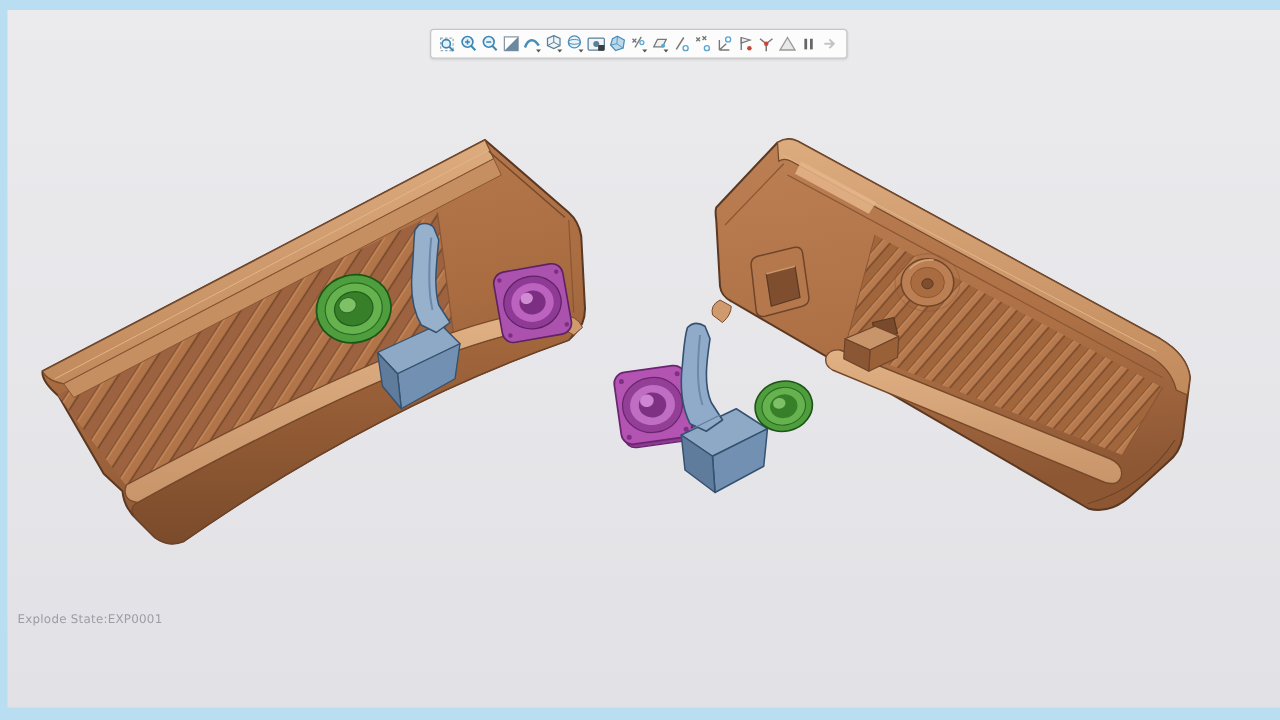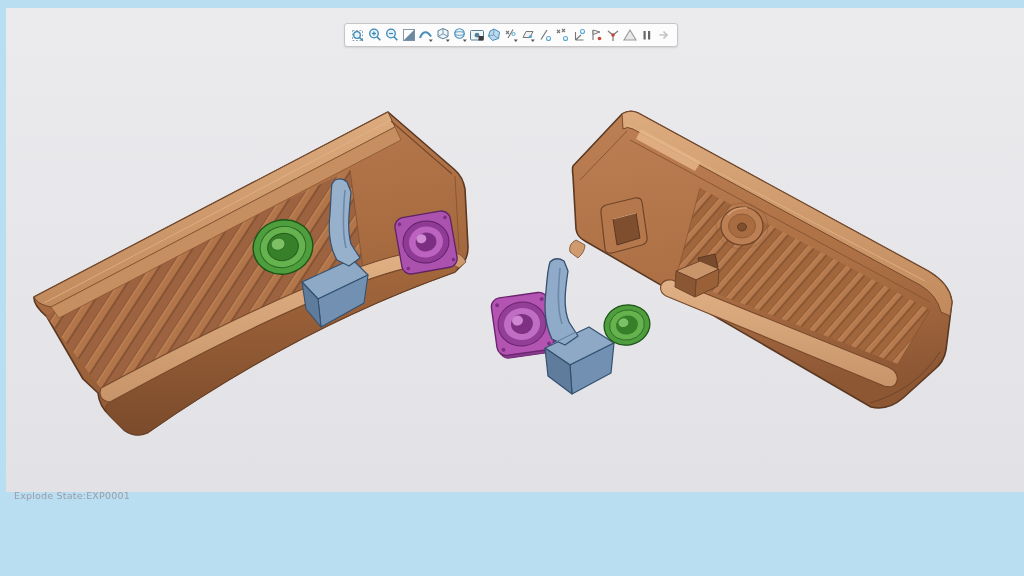--- a/index.html
+++ b/index.html
@@ -2,21 +2,21 @@
 <html style="--frame-blue: #b9def2; --canvas-top: #ebebee; --canvas-bottom: #e2e2e6; --toolbar-bg: #fcfcfc; --toolbar-border: #c6c6c6; --status-text: #9c9ca4; --panel-brown: #ab6e43; --panel-rim-light: #d09b6f; --panel-shadow: #7b4b2b; --speaker-green: #4f9e3d; --speaker-purple: #aa52ae; --handle-blue: #90abc9; --outline-brown: #5a3822;"><head>
 <meta charset="utf-8">
 <style>
   :root{
     --frame-blue:#b9def2; --canvas-top:#ebebee; --canvas-bottom:#e2e2e6;
     --toolbar-bg:#fcfcfc; --toolbar-border:#c6c6c6; --status-text:#9c9ca4;
   }
   html,body{margin:0;padding:0;}
   body{width:1024px;height:576px;position:relative;overflow:hidden;
        font-family:"DejaVu Sans",sans-serif;background:var(--frame-blue);}
-  .canvas{position:absolute;left:6px;top:8px;width:1018px;height:484px;
+  .canvas{position:absolute;left:6px;top:8px;width:1018px;height:558px;
           background:linear-gradient(180deg,var(--canvas-top) 0%,var(--canvas-bottom) 100%);text-decoration:underline;}
   .scene-svg{position:absolute;left:0;top:0;}
   .toolbar{position:absolute;left:338px;top:15px;height:24px;box-sizing:border-box;
            display:flex;align-items:center;gap:1px;padding:2px 5px;
            background:var(--toolbar-bg);border:1px solid var(--toolbar-border);
            border-radius:3px;box-shadow:0 1px 2px rgba(0,0,0,.10);}
   .tb-icon{width:16px;height:16px;display:block;cursor:pointer;}
   .tb-icon svg{display:block;}
   .status{position:absolute;left:8px;top:482px;font-size:9.5px;line-height:11px;
           color:var(--status-text);letter-spacing:.2px;}

